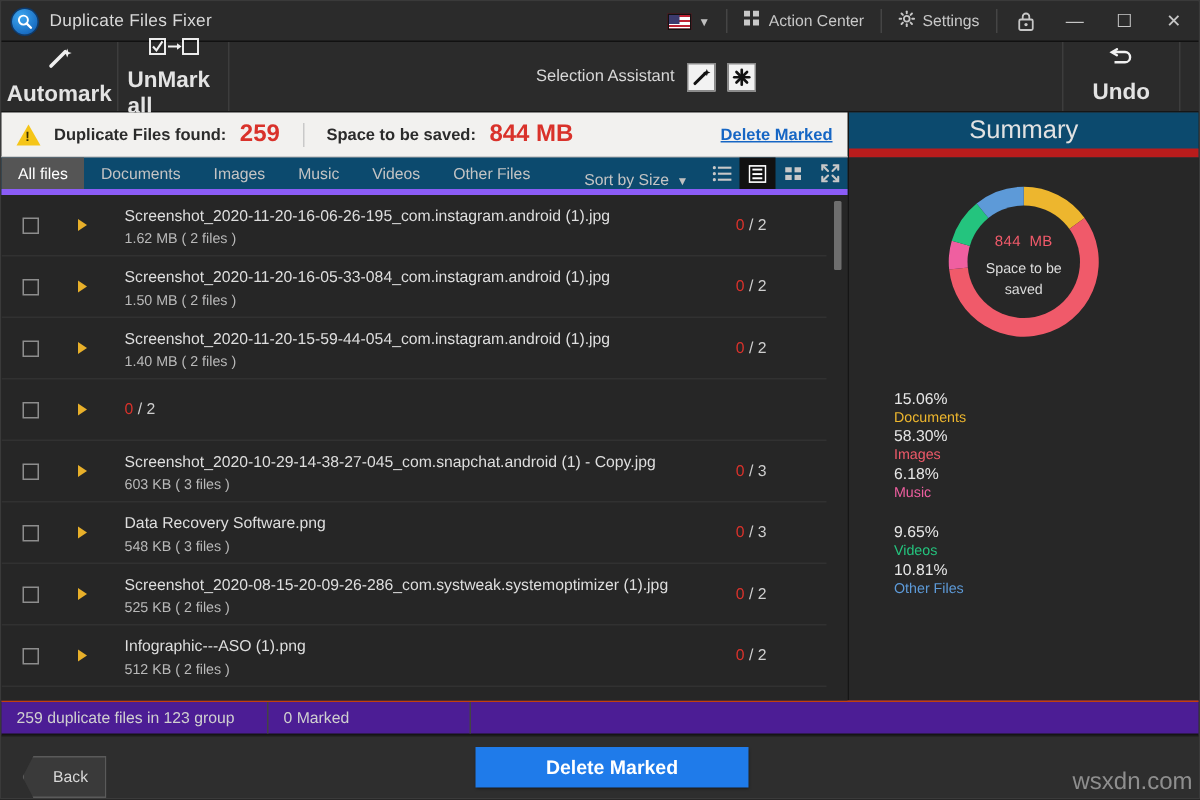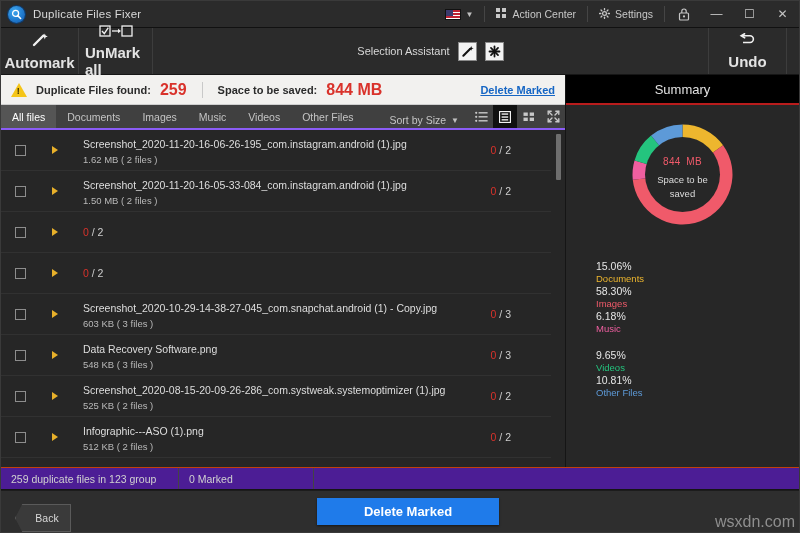--- a/index.html
+++ b/index.html
@@ -116,22 +116,22 @@
   .notice-num { color:#d9322b; font-weight:bold; }
   .notice-div { width:1px; height:16px; background:#c9c9c9; margin:0 6px; }
   .notice-spacer { flex:1 1 auto; }
   .delete-marked-link {
     font-size:11px; color:#1666c4; font-weight:bold; text-decoration: underline;
     cursor: default;
   }
 
   
   .tabs {
-    height: 25px; flex:0 0 25px; background:#404040;
-    display:flex; align-items:stretch; border-bottom:2px solid #8b5cf6;text-align:center;
+    height: 25px; flex:0 0 25px; background:#0c4a6e;
+    display:flex; align-items:stretch; border-bottom:4px solid #8b5cf6;text-align:center;
   }
   .tab {
     display:flex; align-items:center; padding: 0 11px;
     font-size: 10.5px; color:#c4c4c4; cursor: default;
   }
   .tab.active { background:#555; color:#fff; }
   .tabs-spacer { flex:1 1 auto; }
   .sort-ctl {
     display:flex; align-items:center; gap:5px; padding:15px 10px;
     font-size:10.5px; color:#c4c4c4; cursor:default;
@@ -171,23 +171,23 @@
     position:absolute; right:2px; top:2px; bottom:2px; width:9px; background:#262626;
     cursor:default;
   }
   .scroll-thumb {
     position:absolute; left:2px; top:2px; width:5px; height:46px;
     background:#6e6e6e; border-radius:1px;
   }
 
   
   .sum-head {
-    height:30px; flex:0 0 30px; background:#000000;
+    height:30px; flex:0 0 30px; background:#0c4a6e;
     display:flex; align-items:center; justify-content:center;
-    font-size:13px; color:#e2e2e2; border-bottom:2px solid #b91c1c;
+    font-size:17px; color:#e2e2e2; border-bottom:6px solid #b91c1c;
   }
   .sum-body { flex:1 1 auto; background:#272727; padding-top:6px; }
   .donut-wrap { display:flex; justify-content:center; }
   .donut { position:relative; width:127px; height:127px; }
   .donut-center {
     position:absolute; inset:26px; border-radius:50%; background:#272727;
     display:flex; flex-direction:column; align-items:center; justify-content:center;
     text-align:center;
   }
   .dsize { font-size:19px; color:#f05a6a; line-height:20px; letter-spacing:.3px; }
@@ -461,20 +461,24 @@
             <span class="rowtext">
               <span class="fname">Screenshot_2020-11-20-16-05-33-084_com.instagram.android (1).jpg</span>
               <span class="fmeta" style="display:block">1.50 MB  ( 2 files )</span>
             </span>
             <span class="count"><b>0</b> / <span>2</span></span>
           </div>
 
           <div class="row">
             <span class="cb"></span>
             <span class="expander"></span>
+            <span class="rowtext">
+              <span class="fname">Screenshot_2020-11-20-15-59-44-054_com.instagram.android (1).jpg</span>
+              <span class="fmeta" style="display:block">1.40 MB  ( 2 files )</span>
+            </span>
             <span class="count"><b>0</b> / <span>2</span></span>
           </div>
 
           <div class="row">
             <span class="cb"></span>
             <span class="expander"></span>
             <span class="count"><b>0</b> / <span>2</span></span>
           </div>
 
           <div class="row">

